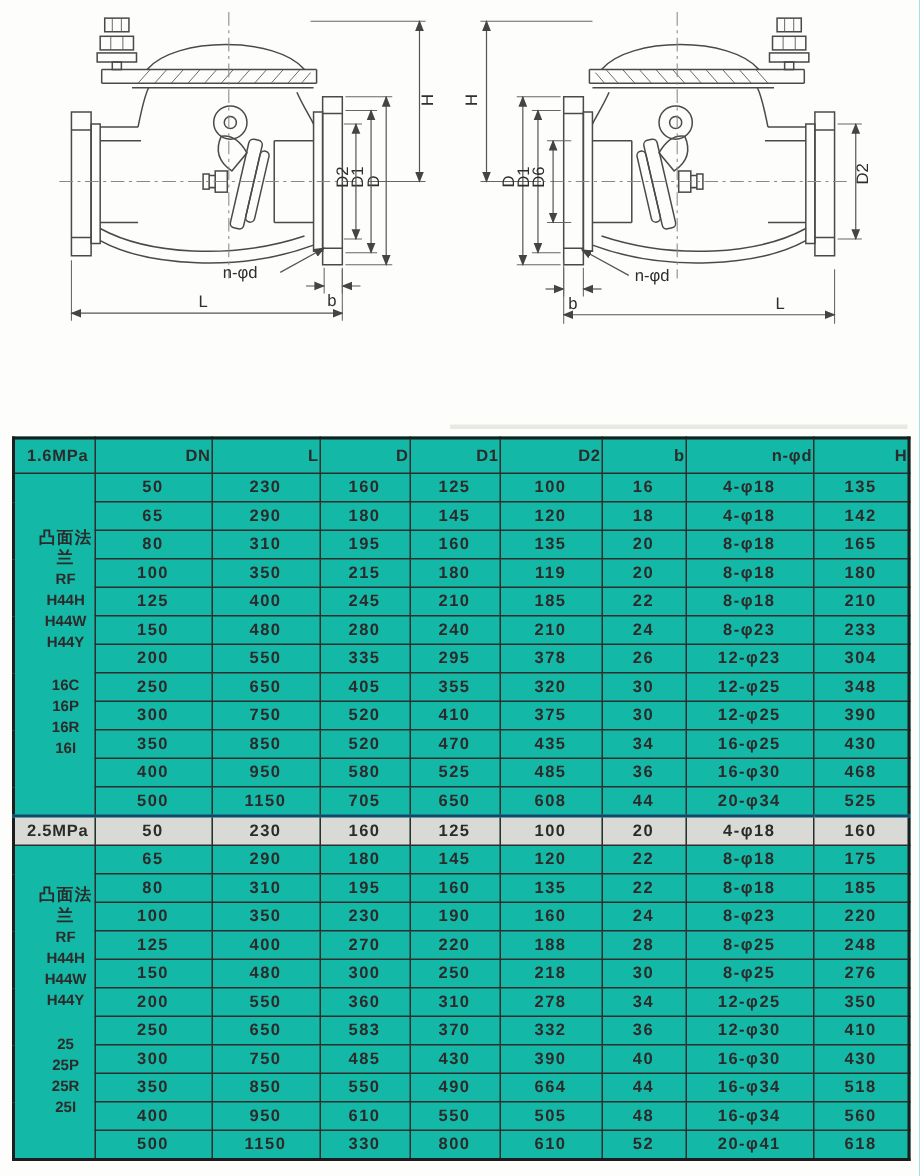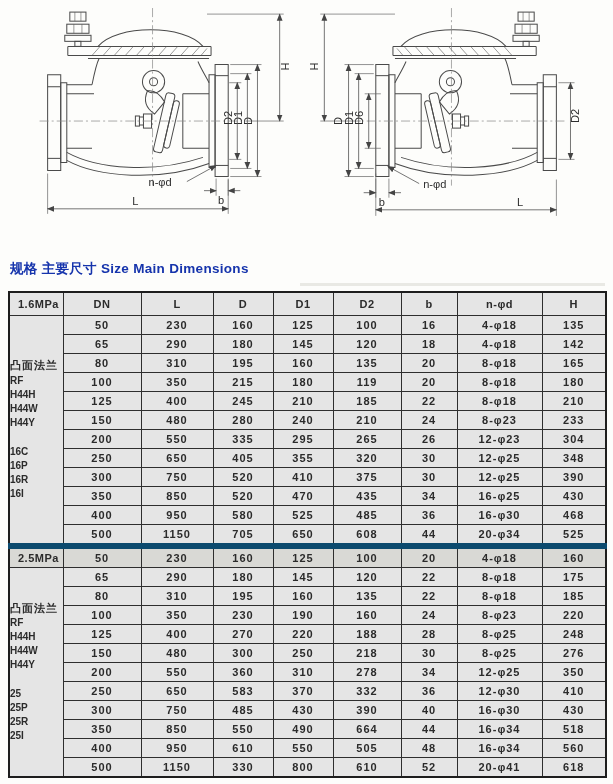--- a/index.html
+++ b/index.html
@@ -17,33 +17,33 @@
   svg .ext{stroke:#666;fill:none;stroke-width:.7;}
   svg .cl{stroke:#888;fill:none;stroke-width:.7;stroke-dasharray:9 3 2 3;}
   svg text{font-size:11px;fill:#2e2e2e;font-family:"Liberation Sans",sans-serif;}
   .title{
     position:absolute;top:260px;left:10px;
     font-size:13.5px;font-weight:bold;color:#1634ac;letter-spacing:.3px;
     white-space:nowrap;
   }
   .scan-smudge{position:absolute;top:283px;left:300px;width:305px;height:3px;background:#d9d8d2;opacity:.55;}
   .tbl-wrap{position:absolute;top:291px;left:8px;}
-  table{border-collapse:collapse;table-layout:fixed;width:597px;border:2px solid #1d1d1d;background:#e5e5e5;}
+  table{border-collapse:collapse;table-layout:fixed;width:597px;border:2px solid #1d1d1d;background:#14b8a6;}
   th,td{
     border:1px solid #2e2e2e;text-align:center;vertical-align:middle;
     font-size:11px;font-weight:bold;color:#2b2b2b;padding:0;height:18px;letter-spacing:1px;
   }
-  thead th{height:22px;letter-spacing:.5px;}
+  thead th{height:22px;letter-spacing:.5px;text-align:right;}
   th.pressure,td.pressure{text-align:left;padding-left:8px;letter-spacing:.5px;}
-  td.side{vertical-align:middle;text-align:left;padding:0 0 0 0;letter-spacing:0;}
+  td.side{vertical-align:middle;text-align:center;padding:0 0 0 15px;letter-spacing:0;}
   .side-stack{display:flex;flex-direction:column;justify-content:center;gap:2px;line-height:1.2;font-size:10px;}
   .side-stack .zh{font-size:11px;letter-spacing:1px;}
   .side-stack .gap{height:13px;}
   tr.shaded td{background:#d9d9d5;}
-  tr.sec-start td{border-top:6px solid #0c4a6e;margin-left:25px;}
+  tr.sec-start td{border-top:2px solid #0c4a6e;margin-left:25px;}
 </style>
 </head>
 <body>
 
 <div class="page">
 
   <div class="drawing-area">
 
     <svg width="295" height="228" viewBox="0 0 290 226">
       <defs>
@@ -215,21 +215,20 @@
 
       <g>
         <line class="ext" x1="65" y1="170" x2="65" y2="212"></line>
         <line class="ext" x1="244" y1="176" x2="244" y2="212"></line>
         <line class="dim" x1="65" y1="206" x2="244" y2="206" marker-start="url(#ar2)" marker-end="url(#ar2)"></line>
         <text x="205" y="202">L</text>
       </g>
     </svg>
   </div>
 
-  <div class="title">规格 主要尺寸 Size Main Dimensions</div>
   <div class="scan-smudge"></div>
 
   <div class="tbl-wrap">
     <table>
       <colgroup>
         <col style="width:54px">
           <col style="width:78px">
           <col style="width:72px">
         <col style="width:60px">
           <col style="width:60px">
@@ -324,21 +323,21 @@
             <td>210</td>
             <td>24</td>
             <td>8-φ23</td>
             <td>233</td>
           </tr>
           <tr>
             <td>200</td>
             <td>550</td>
             <td>335</td>
             <td>295</td>
-            <td>265</td>
+            <td>378</td>
             <td>26</td>
             <td>12-φ23</td>
             <td>304</td>
           </tr>
           <tr>
             <td>250</td>
             <td>650</td>
             <td>405</td>
             <td>355</td>
             <td>320</td>

